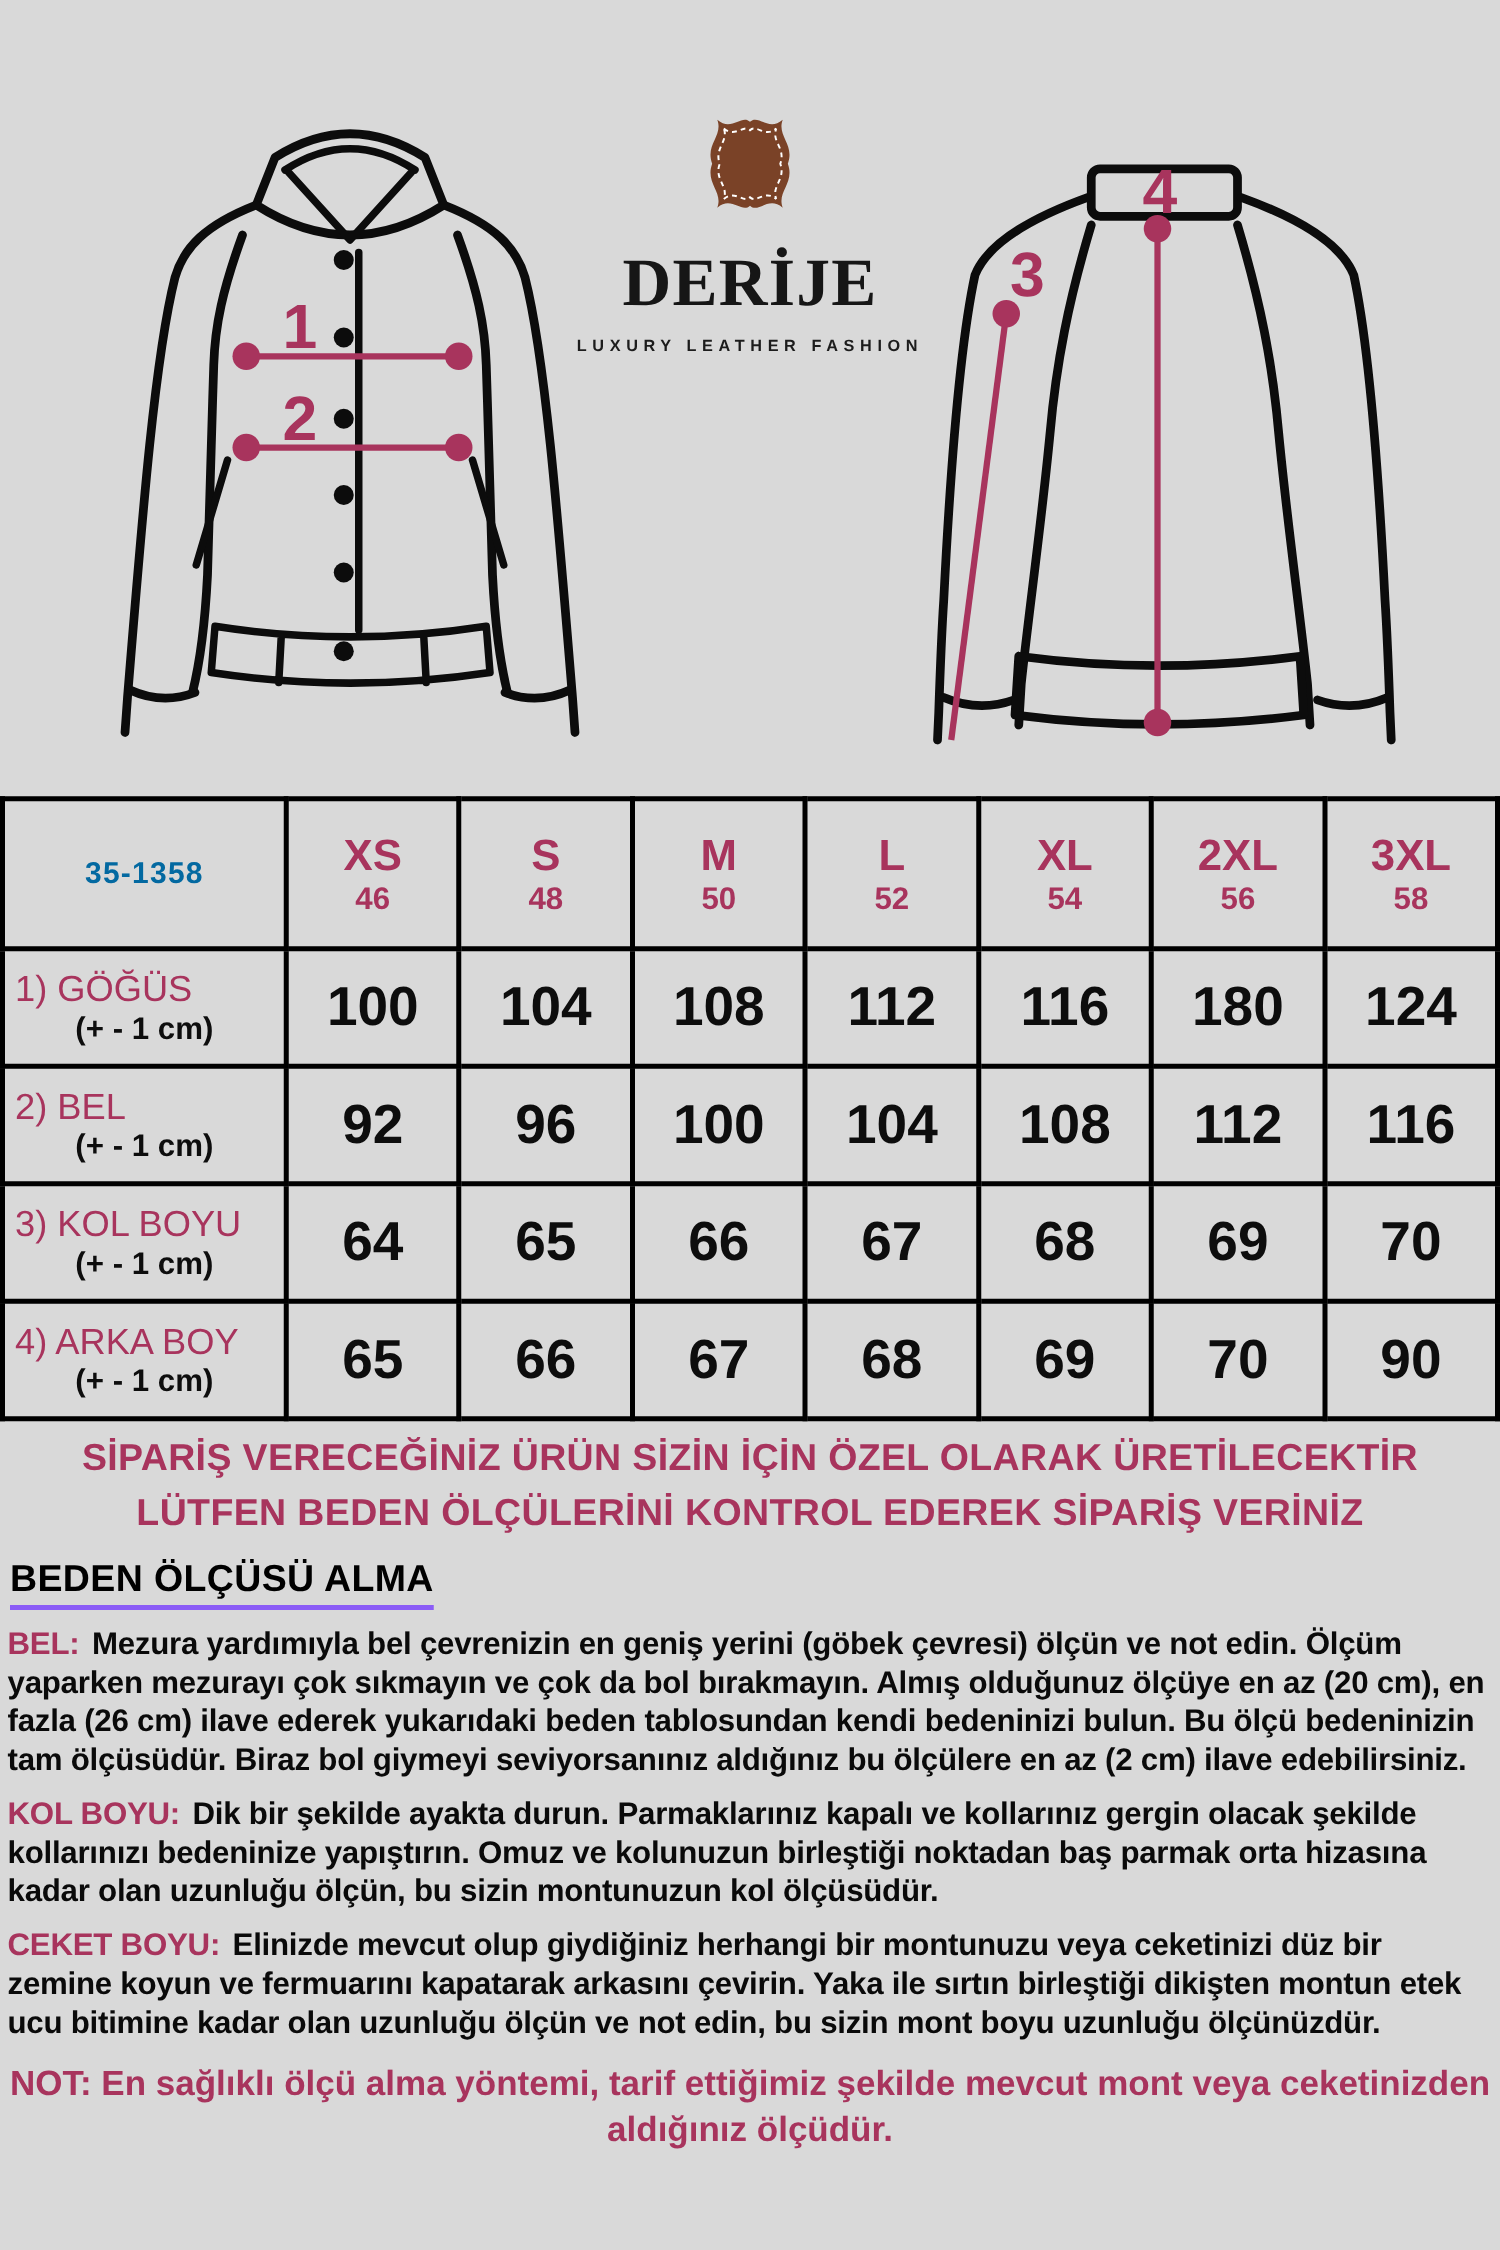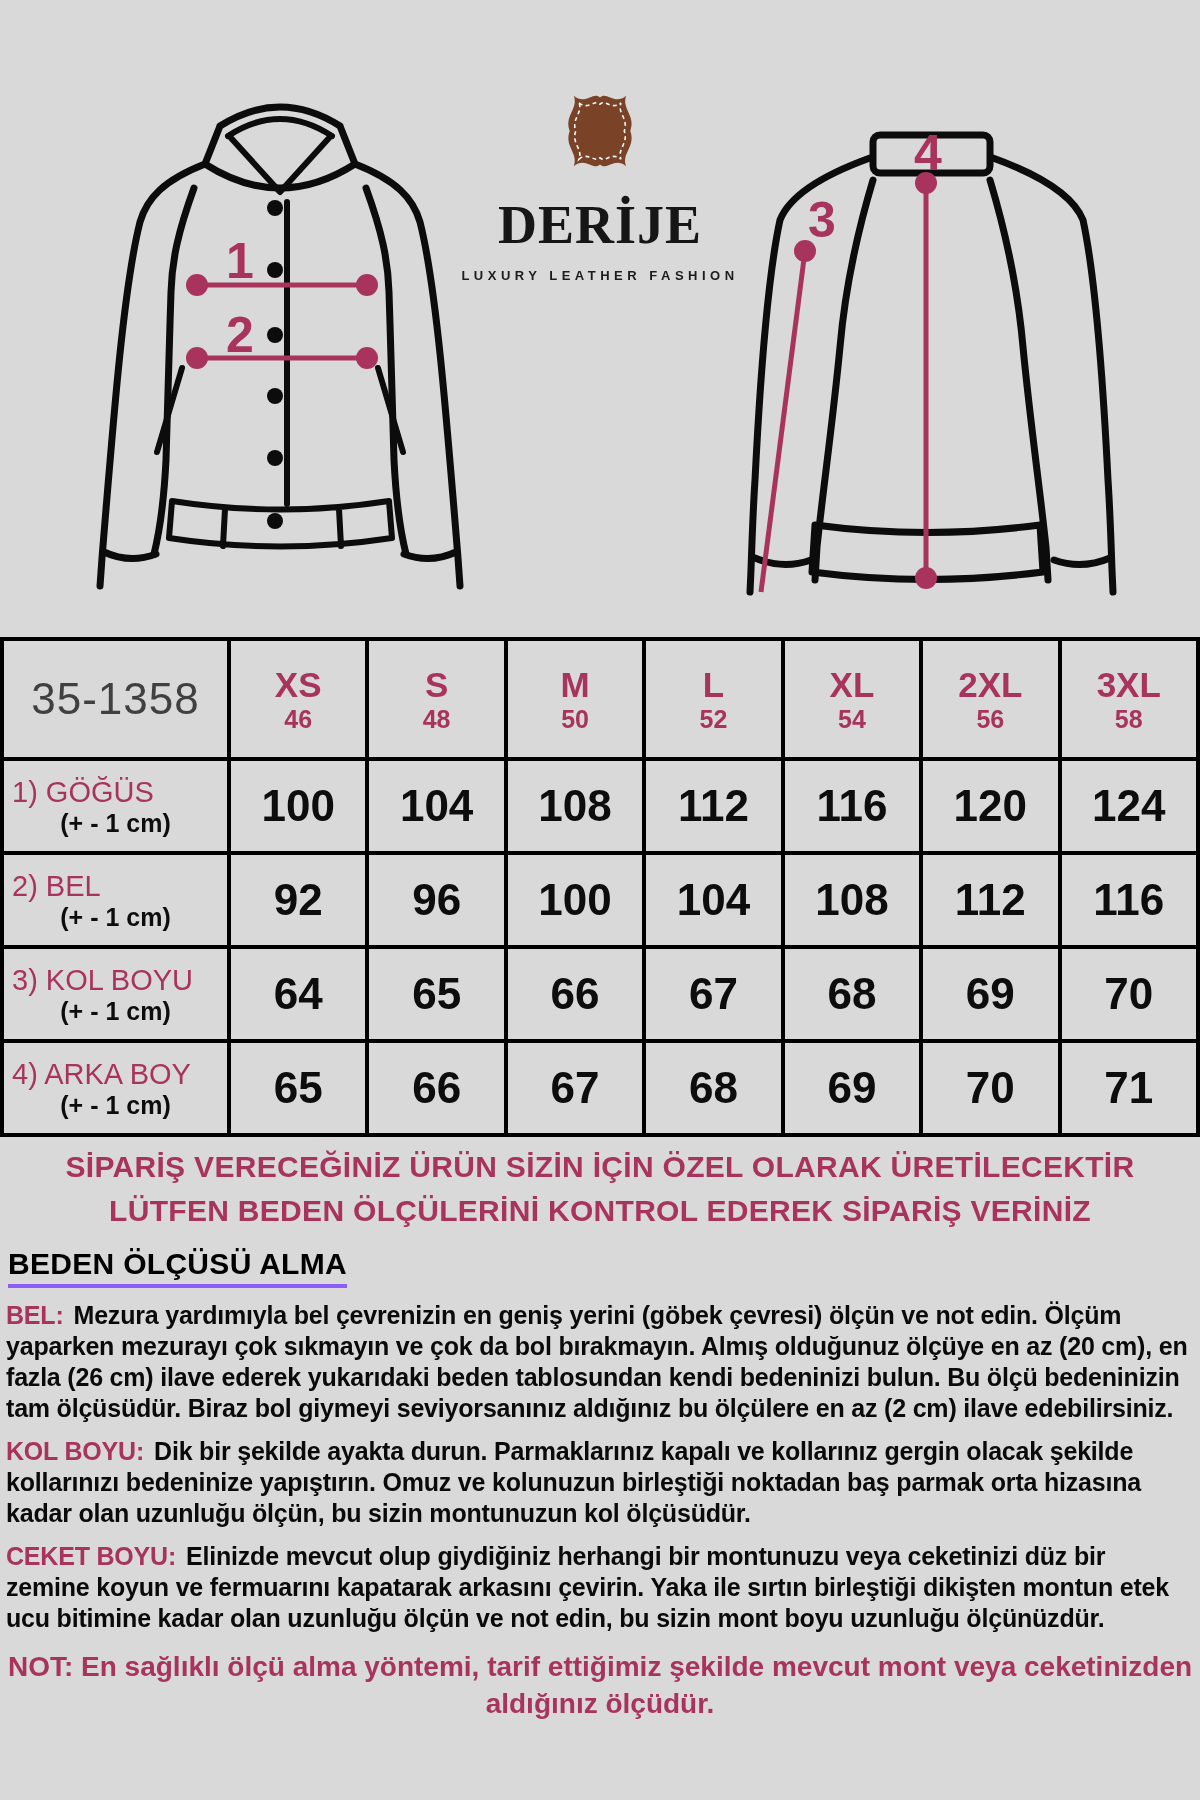--- a/index.html
+++ b/index.html
@@ -27,21 +27,21 @@
   }
   
   .size-table{
     position:absolute;top:637px;left:0;width:1200px;height:496px;
     border-collapse:collapse;table-layout:fixed;
   }
   .size-table td{
     border:4px solid #000;text-align:center;vertical-align:middle;
     padding:0;
   }
-  .model-code{font-size:44px;font-weight:400;color:#404040;letter-spacing:1px;}
+  .model-code{font-size:24px;font-weight:700;color:#0369a1;letter-spacing:1px;}
   .size-name{font-size:35px;font-weight:700;color:#a8345d;line-height:40px;}
   .size-num{font-size:25px;font-weight:700;color:#a8345d;line-height:28px;}
   .row-label{
     text-align:left;padding-left:8px;font-size:29px;font-weight:400;color:#a8345d;
     line-height:34px;
   }
   .row-tol{
     text-align:center;font-size:25px;font-weight:700;color:#0d0d0d;line-height:28px;
   }
   .cell-value{font-size:44px;font-weight:700;color:#0d0d0d;}
@@ -196,21 +196,21 @@
   <tr style="height:94px">
     <td>
       <div class="row-label">1) GÖĞÜS</div>
       <div class="row-tol">(+ - 1 cm)</div>
     </td>
     <td class="cell-value">100</td>
     <td class="cell-value">104</td>
     <td class="cell-value">108</td>
     <td class="cell-value">112</td>
     <td class="cell-value">116</td>
-    <td class="cell-value">120</td>
+    <td class="cell-value">180</td>
     <td class="cell-value">124</td>
   </tr>
 
   <tr style="height:94px">
     <td>
       <div class="row-label">2) BEL</div>
       <div class="row-tol">(+ - 1 cm)</div>
     </td>
     <td class="cell-value">92</td>
     <td class="cell-value">96</td>
@@ -239,21 +239,21 @@
     <td>
       <div class="row-label">4) ARKA BOY</div>
       <div class="row-tol">(+ - 1 cm)</div>
     </td>
     <td class="cell-value">65</td>
     <td class="cell-value">66</td>
     <td class="cell-value">67</td>
     <td class="cell-value">68</td>
     <td class="cell-value">69</td>
     <td class="cell-value">70</td>
-    <td class="cell-value">71</td>
+    <td class="cell-value">90</td>
   </tr>
 </tbody>
   </table>
 
 <div class="bottom">
   <div class="notice">
     <div>SİPARİŞ VERECEĞİNİZ ÜRÜN SİZİN İÇİN ÖZEL OLARAK ÜRETİLECEKTİR</div>
     <div>LÜTFEN BEDEN ÖLÇÜLERİNİ KONTROL EDEREK SİPARİŞ VERİNİZ</div>
   </div>
 

